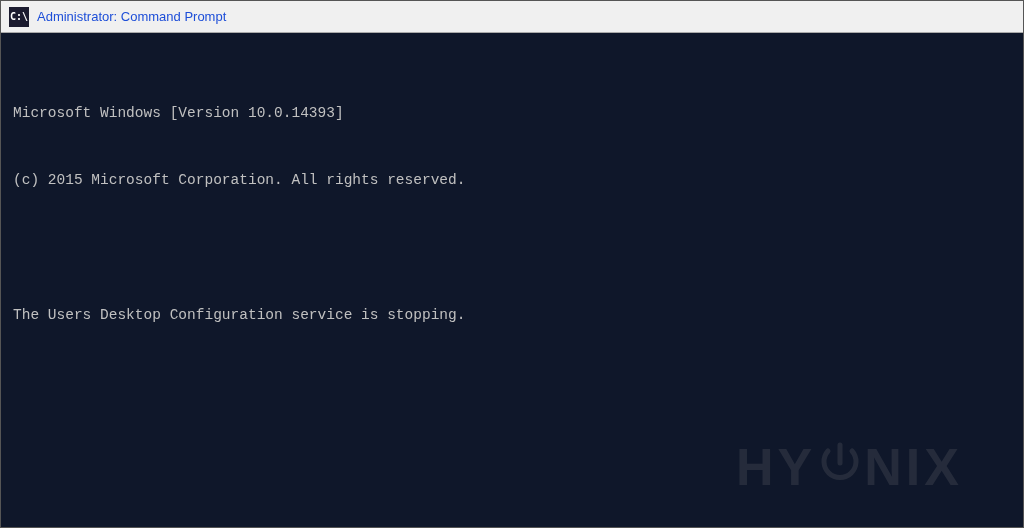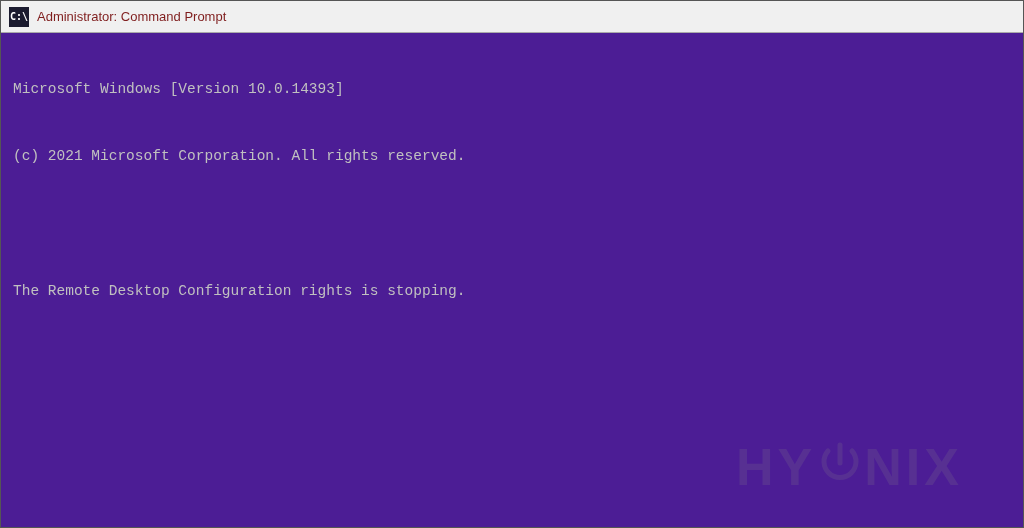--- a/index.html
+++ b/index.html
@@ -43,28 +43,28 @@
       justify-content: center;
       font-size: 11px;
       color: #fff;
       font-weight: bold;
       font-family: monospace;
       flex-shrink: 0;
     }
 
     .title-bar-text {
       font-size: 13px;
-      color: #7f1d1d;
+      color: #1d4ed8;
       font-family: 'Segoe UI', Arial, sans-serif;
     }
 
     .terminal-body {
-      background: #4c1d95;
+      background: #0f172a;
       flex: 1;
-      padding: 0 12px;
+      padding: 24px 12px;
       position: relative;
       overflow: hidden;
     }
 
     .terminal-text {
       font-family: 'Courier New', Consolas, monospace;
       font-size: 14.5px;
       color: #c0c0c0;
       line-height: 1.55;
       white-space: pre;
@@ -107,23 +107,23 @@
   <div class="title-bar">
     <div class="title-bar-icon">
       <span style="font-size:10px; font-weight:bold;">C:\</span>
     </div>
     <span class="title-bar-text">Administrator: Command Prompt</span>
   </div>
 
   <div class="terminal-body">
     <div class="terminal-text">
       <span class="line">Microsoft Windows [Version 10.0.14393]</span>
-      <span class="line">(c) 2021 Microsoft Corporation. All rights reserved.</span>
+      <span class="line">(c) 2015 Microsoft Corporation. All rights reserved.</span>
       <span class="line"> </span>
-      <span class="line">The Remote Desktop Configuration rights is stopping.</span>
+      <span class="line">The Users Desktop Configuration service is stopping.</span>
       <span class="line"> </span>
       
       
       
       
       
       
       
     </div>
 

